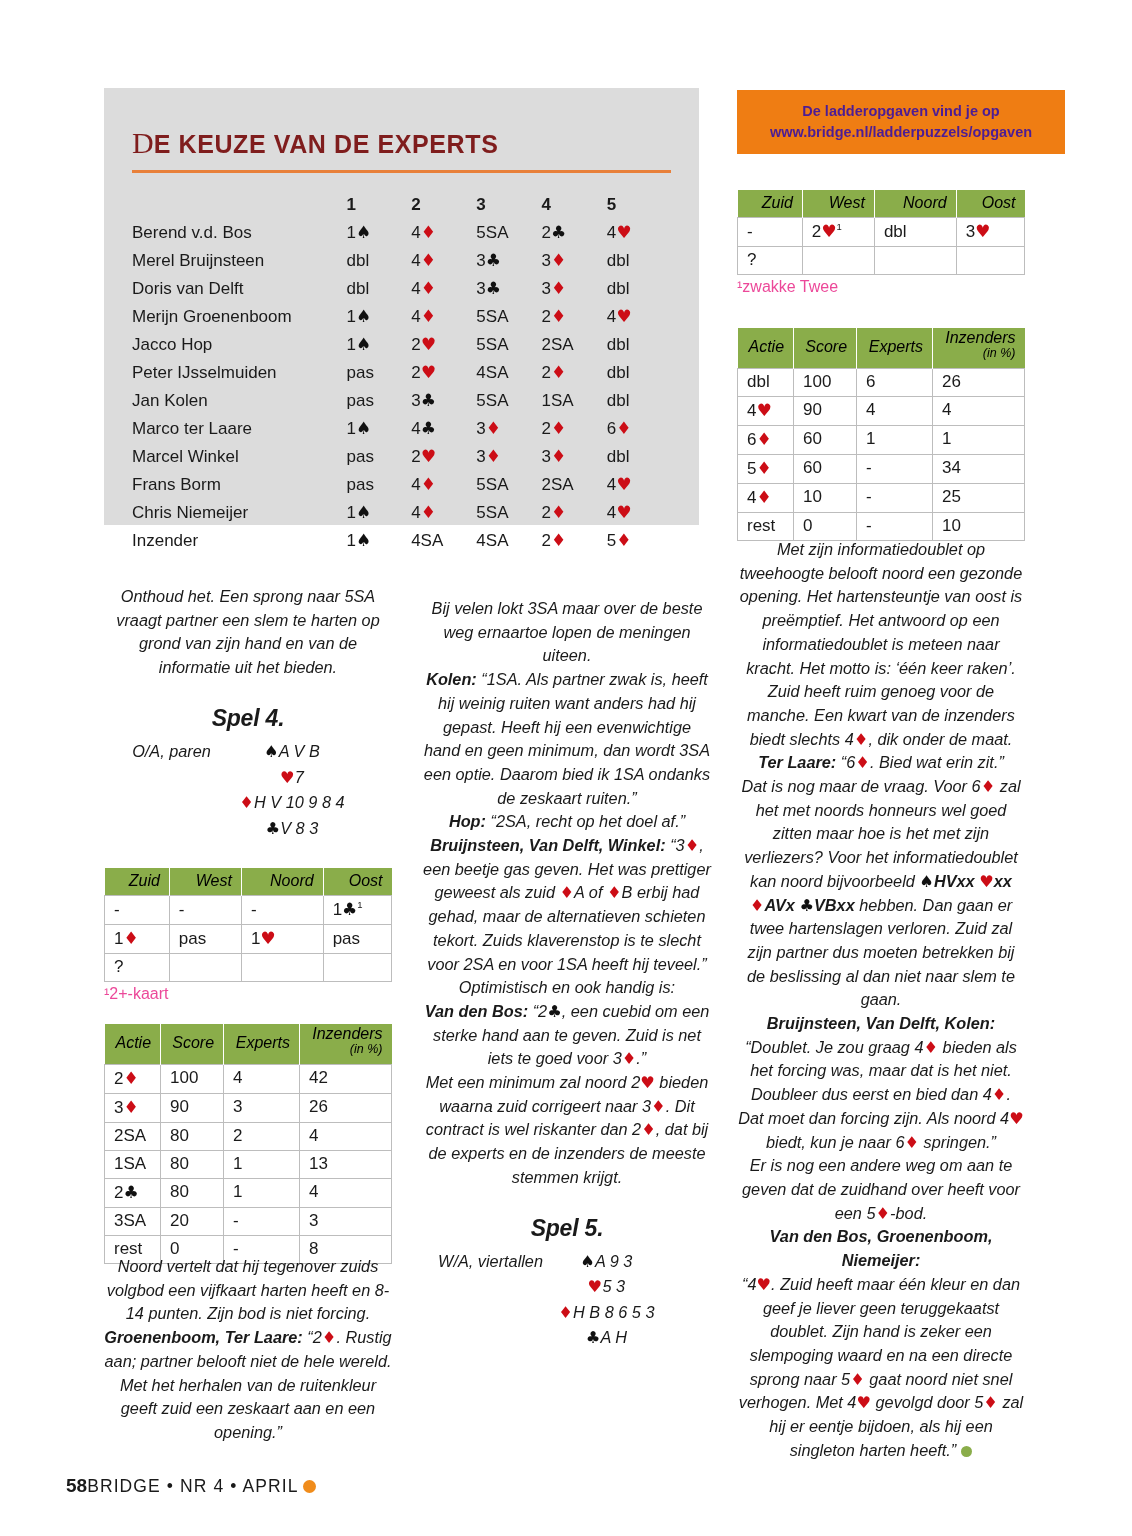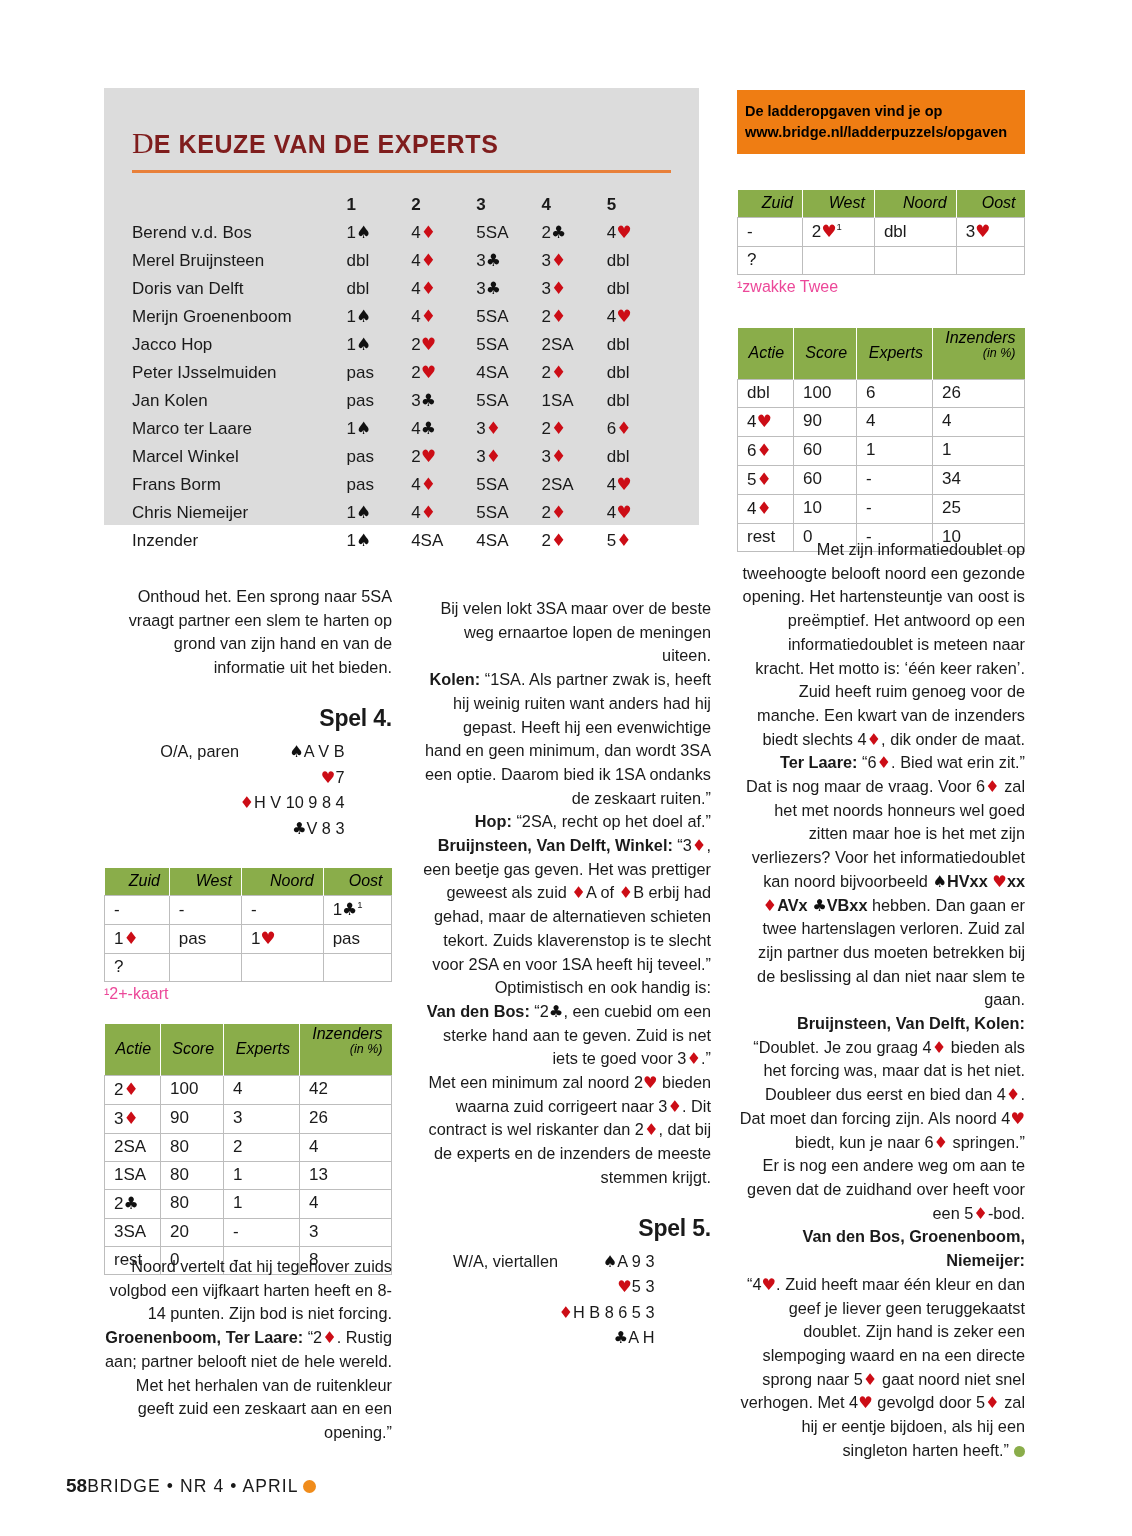--- a/index.html
+++ b/index.html
@@ -66,23 +66,24 @@
   
   .red { color: #cc0d16; }
   .black { color: #111111; }
   .suit { font-family: "DejaVu Sans", sans-serif; }
 
   
   .promo {
     position: absolute;
     left: 737px;
     top: 90px;
-    width: 288px;
+    width: 328px;
     background: #ef7d13;
-    color: #000000;
+    color: #4c1d95;
+    text-align: center;
     font-weight: bold;
     font-size: 14.5px;
     line-height: 1.42;
     padding: 11px 8px 12px 8px;
   }
 
   
   table.gtable {
     border-collapse: collapse;
     width: 100%;
@@ -98,21 +99,21 @@
     border-right: 1px solid #ffffff;
     font-size: 16px;
     font-style: italic;
   }
   table.gtable th:last-child { border-right: none; }
   table.gtable th .small {
     display: block;
     font-size: 12.5px;
     line-height: 1.05;
   }
-  table.gtable th.stacked { padding-top: 1px; padding-bottom: 19px; line-height: 1.1; margin-top: 20px; }
+  table.gtable th.stacked { padding-top: 1px; padding-bottom: 8px; line-height: 1.1; margin-top: 20px; }
   table.gtable td {
     border: 1px solid #bdbdbd;
     padding: 3px 9px 4px 9px;
     height: 25px;
     font-size: 17px;
   }
   table.gtable tr td:first-child { border-left: 1px solid #bdbdbd; }
   .note {
     font-size: 16px;
     margin-top: 3px;
@@ -125,21 +126,22 @@
   .score-tr { position: absolute; left: 737px; top: 328px; width: 288px; }
   .bid-l  { position: absolute; left: 104px; top: 868px; width: 288px; }
   .score-l{ position: absolute; left: 104px; top: 1024px; width: 288px; }
 
   
   .col {
     position: absolute;
     width: 288px;
     font-size: 16.3px;
     line-height: 1.455;
-    text-align: right;
+    text-align: center;
+    font-style: italic;
   }
   .col p { margin: 0; }
   .col-1 { left: 104px; top: 585px; }
   .col-2 { left: 423px; top: 597px; }
   .col-3 { left: 737px; top: 538px; }
 
   .col-1b { left: 104px; top: 1255px; }
 
   .spel-head {
     font-size: 23px;

